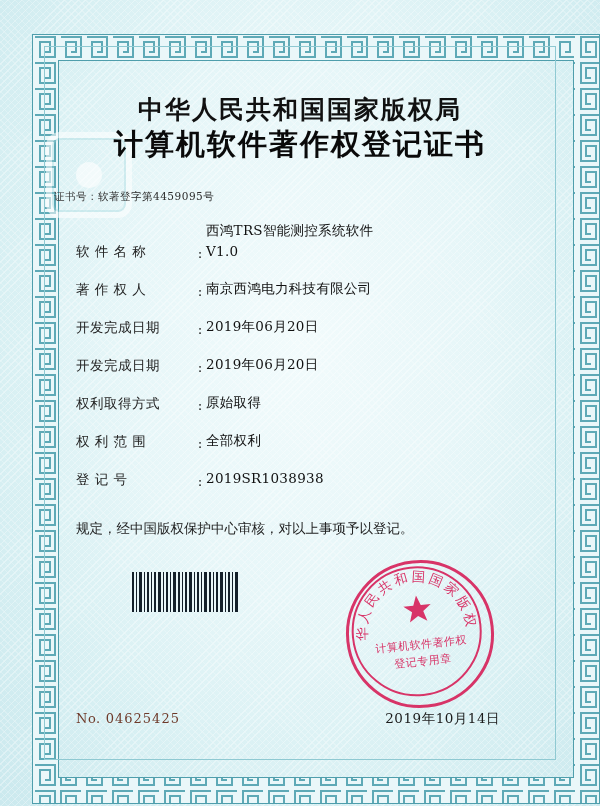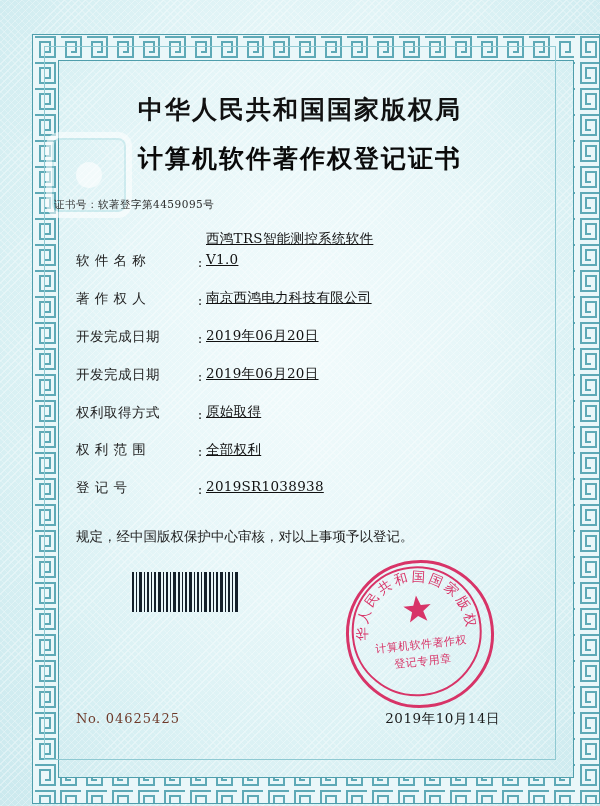--- a/index.html
+++ b/index.html
@@ -76,26 +76,25 @@
   }
   .title-main {
     font-family: "DejaVu Serif", "Liberation Serif", serif;
     font-size: 25px;
     letter-spacing: 2px;
     color: #111111;
     font-weight: 700;
     line-height: 1.4;
   }
   .title-sub {
-    font-family: Liberation Sans, sans-serif;
-    font-size: 25px;
+    font-family: Liberation Mono, monospace;
+    font-size: 29px;
     letter-spacing: 2px;
     color: #0a0a0a;
     font-weight: 700;
-    margin-top: 14px;
     line-height: 1.4;
   }
 
   .cert-no-line {
     margin-top: 22px;
     text-align: left;
     padding-right: 6px;
     font-size: 10.5px;
     color: #3b3b3b;
     font-family: "DejaVu Serif", "Liberation Serif", serif;
@@ -130,21 +129,20 @@
   .field-colon {
     width: 12px;
     flex: 0 0 12px;
     text-align: center;
   }
   .field-value {
     flex: 1;
     color: #111111;
     letter-spacing: 0.3px;
     line-height: 1.55;
-    text-decoration: underline;
   }
   .field-value .line2 {
     display: block;
   }
 
   .statement {
     margin-top: 26px;
     padding-left: 22px;
     padding-right: 10px;
     font-size: 13.5px;

